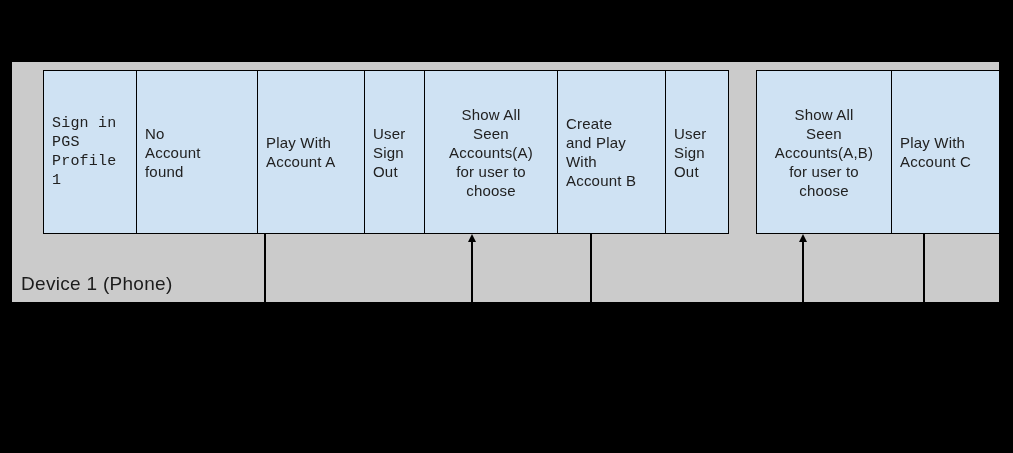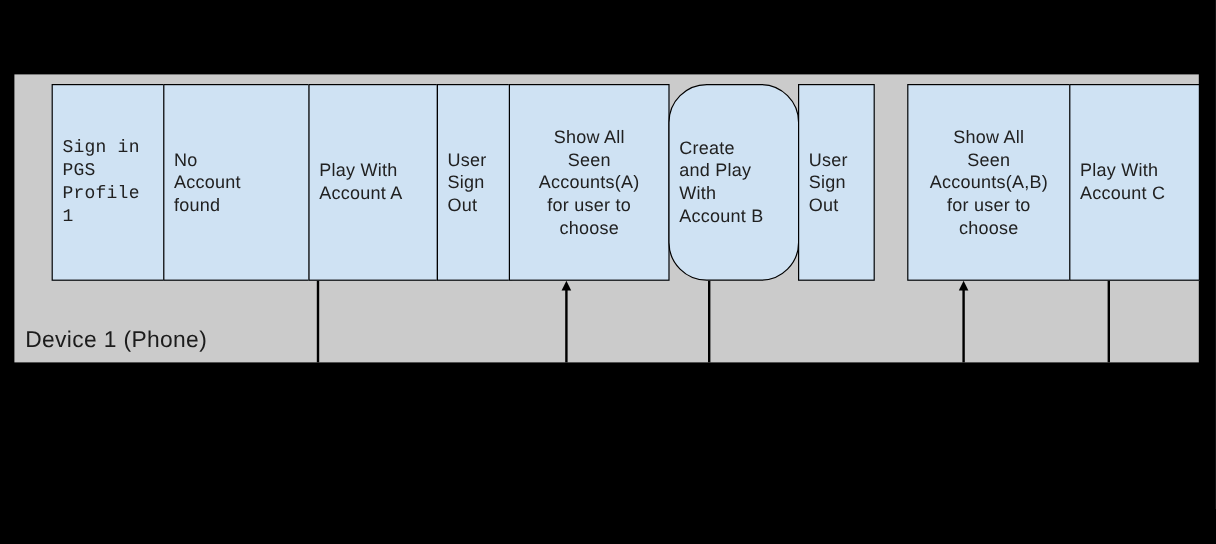--- a/index.html
+++ b/index.html
@@ -63,21 +63,21 @@
     text-align: left;
   }
   .flow-box.center { align-items: center; }
   .flow-box.center .box-text { text-align: center; }
   
   .w-b1a { width: 94px; font-family: Liberation Mono, monospace; }
   .w-b1b { width: 122px; }
   .w-b1c { width: 108px; }
   .w-b1d { width: 63px; }
   .w-b2a { width: 134px; }
-  .w-b2b { width: 109px; border-radius: 32px; }
+  .w-b2b { width: 109px; }
   .w-b2c { width: 64px; }
   .w-b3a { width: 136px; }
   .w-b3b { width: 109px; }
   
   .connector {
     position: absolute;
     top: 172px;
     width: 2px;
     height: 68px;
   }

